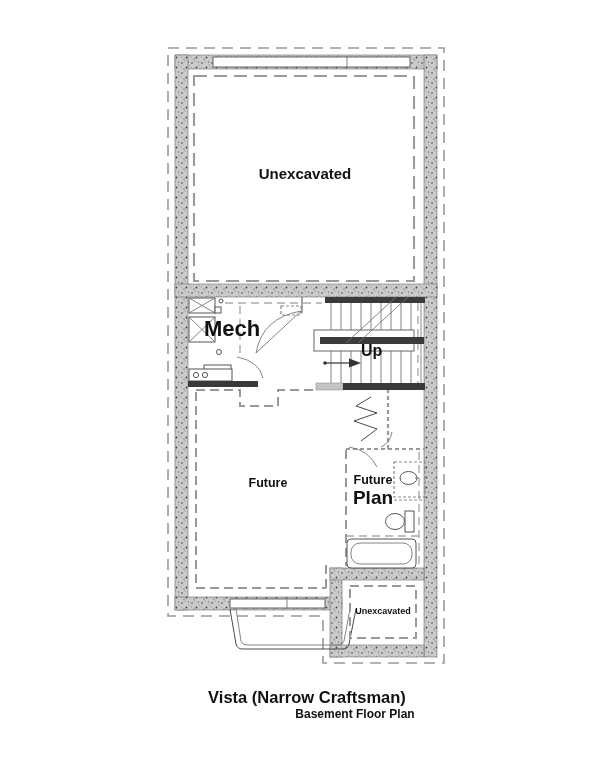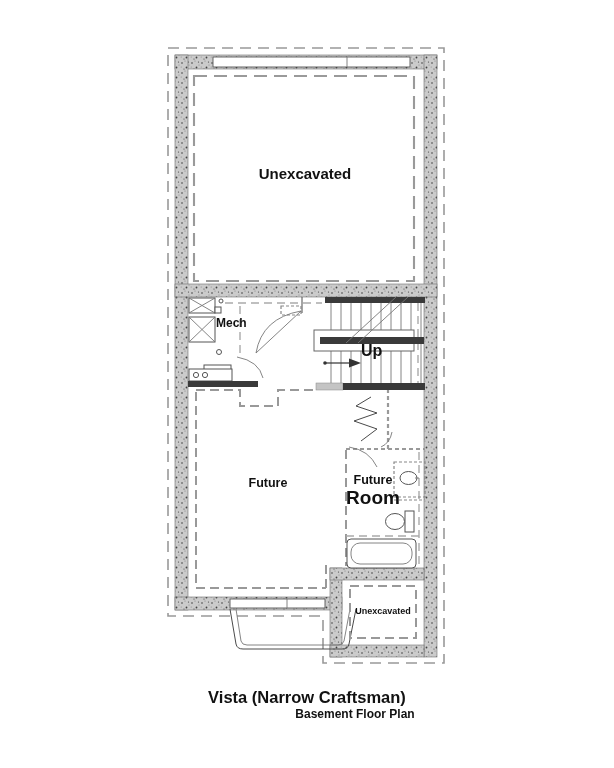--- a/index.html
+++ b/index.html
@@ -176,31 +176,31 @@
     <g>
       <path class="thin" d="M230,609 L236,644 Q237,649 243,649 L342,649 Q348,649 349,644 L356,609"></path>
       <path class="thin2" d="M236,609 L241,641 Q242,645 247,645 L338,645 Q343,645 344,641 L350,609"></path>
     </g>
 
     <rect class="dash-fut" x="350" y="586" width="66" height="52"></rect>
   </svg>
 
   <div class="label center" style="left:205px;top:166px;width:200px;font-size:15px;">Unexcavated</div>
 
-  <div class="label" style="left:216px;top:317px;font-size:12px;">Mech</div>
+  <div class="label" style="left:204px;top:317px;font-size:22px;">Mech</div>
 
   <div class="label" style="left:329px;top:342px;font-size:16px;margin-left:32px;">Up</div>
 
   <div class="label center" style="left:198px;top:477px;width:140px;">
     <div style="font-size:12.5px;">Future</div>
   </div>
 
   <div class="label center" style="left:342px;top:474px;width:62px;">
     <div style="font-size:12.5px;">Future</div>
-    <div style="font-size:19px;">Room</div>
+    <div style="font-size:19px;">Plan</div>
   </div>
 
   <div class="label center" style="left:342px;top:607px;width:82px;font-size:9px;">Unexcavated</div>
 
   <div class="label center" style="left:0;top:689px;width:614px;font-size:16.5px;">Vista (Narrow Craftsman)</div>
   <div class="label center" style="left:0;top:708px;width:614px;font-size:12px;padding-left:48px;">Basement Floor Plan</div>
 
 </div>
 
 </body></html>

